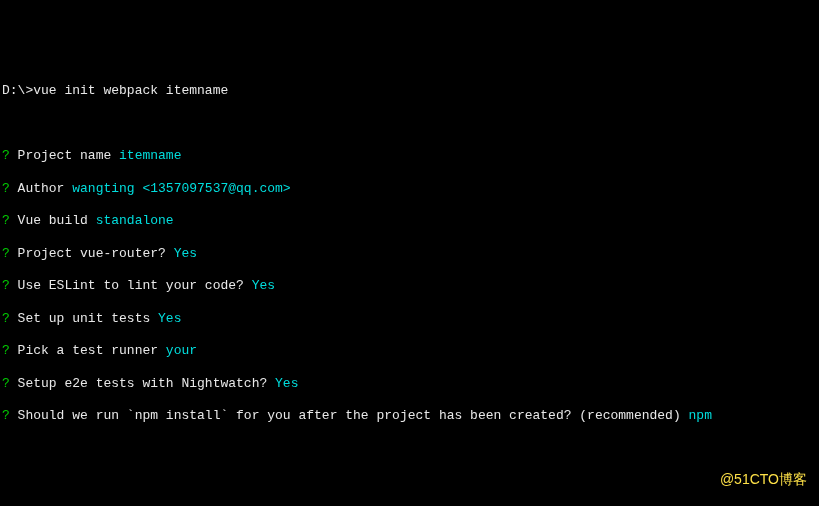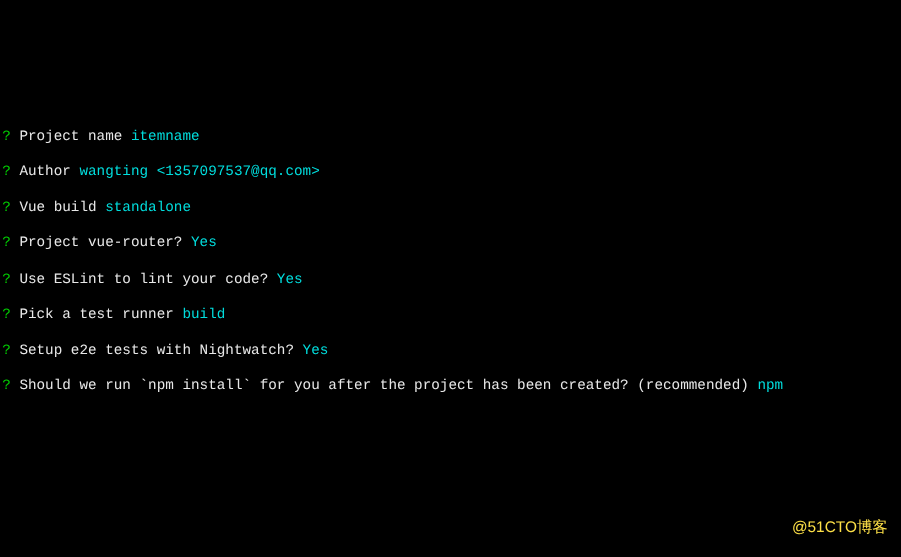--- a/index.html
+++ b/index.html
@@ -34,27 +34,29 @@
       font-size: 14px;
       font-family: Arial, sans-serif;
     }
   </style>
 </head>
 <body>
 
 
 
 <div>
+<span class="line"><span class="white">D:\&gt;</span><span class="white">vue init webpack itemname</span></span>
 <span class="line"> </span>
 <span class="line"><span class="green">?</span><span class="white"> Project name </span><span class="cyan">itemname</span></span>
 <span class="line"><span class="green">?</span><span class="white"> Author </span><span class="cyan">wangting &lt;1357097537@qq.com&gt;</span></span>
 <span class="line"><span class="green">?</span><span class="white"> Vue build </span><span class="cyan">standalone</span></span>
 <span class="line"><span class="green">?</span><span class="white"> Project vue-router? </span><span class="cyan">Yes</span></span>
 <span class="line"><span class="green">?</span><span class="white"> Use ESLint to lint your code? </span><span class="cyan">Yes</span></span>
-<span class="line"><span class="green">?</span><span class="white"> Pick a test runner </span><span class="cyan">build</span></span>
+<span class="line"><span class="green">?</span><span class="white"> Set up unit tests </span><span class="cyan">Yes</span></span>
+<span class="line"><span class="green">?</span><span class="white"> Pick a test runner </span><span class="cyan">your</span></span>
 <span class="line"><span class="green">?</span><span class="white"> Setup e2e tests with Nightwatch? </span><span class="cyan">Yes</span></span>
 <span class="line"><span class="green">?</span><span class="white"> Should we run `npm install` for you after the project has been created? (recommended) </span><span class="cyan">npm</span></span>
 <span class="line"> </span>
 
 
 
 
 
 
 

